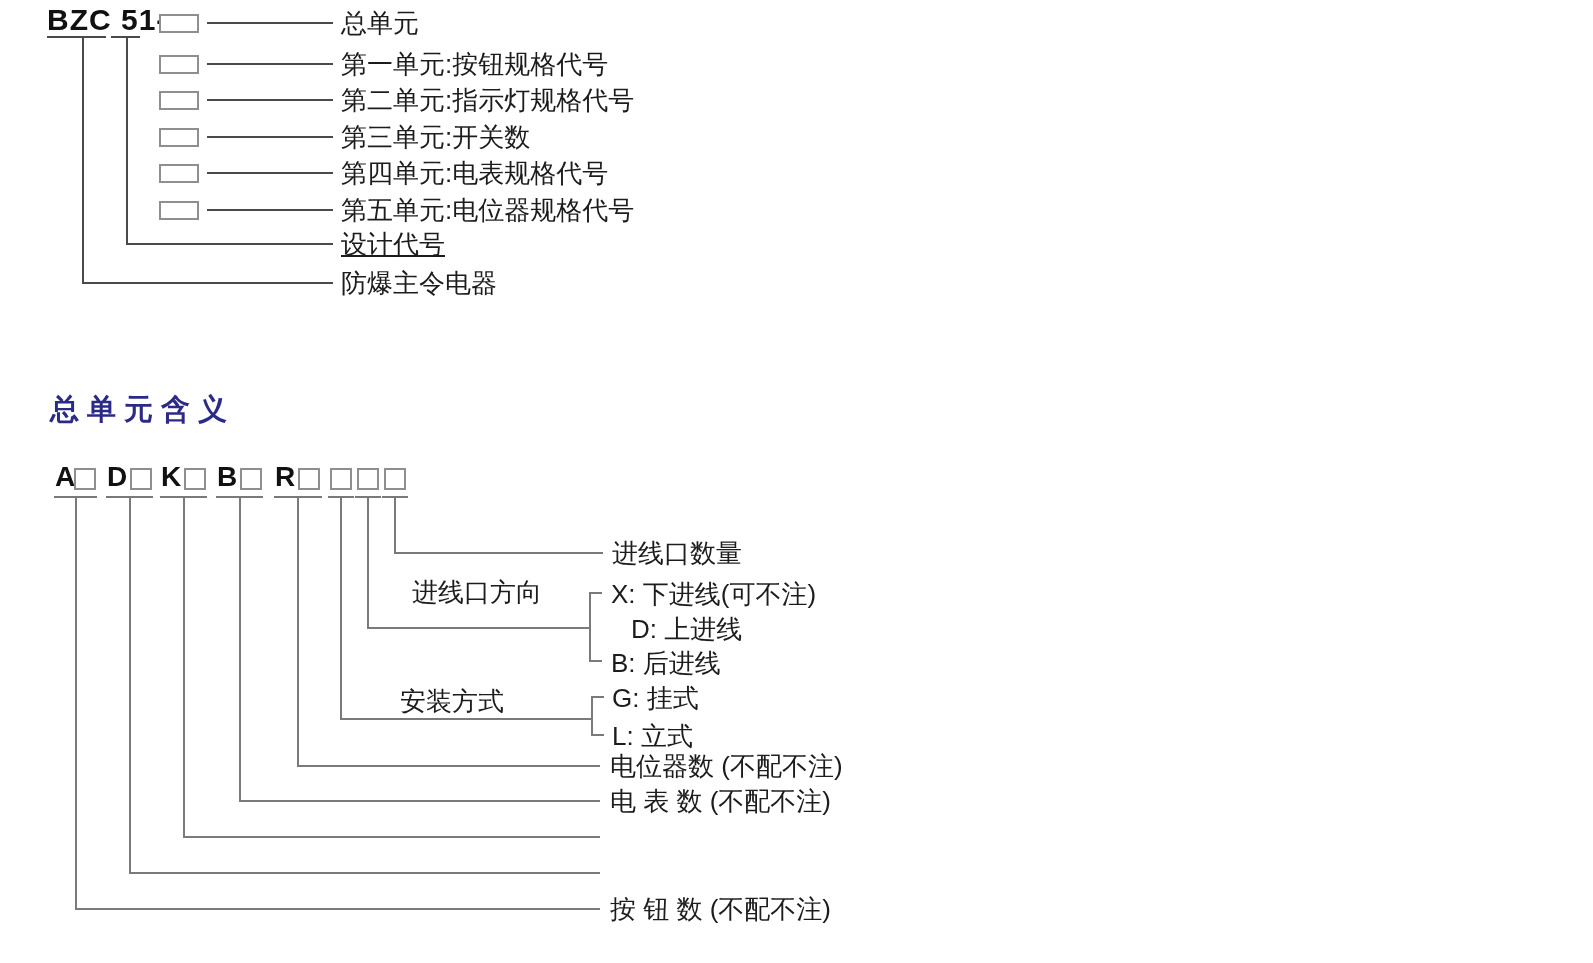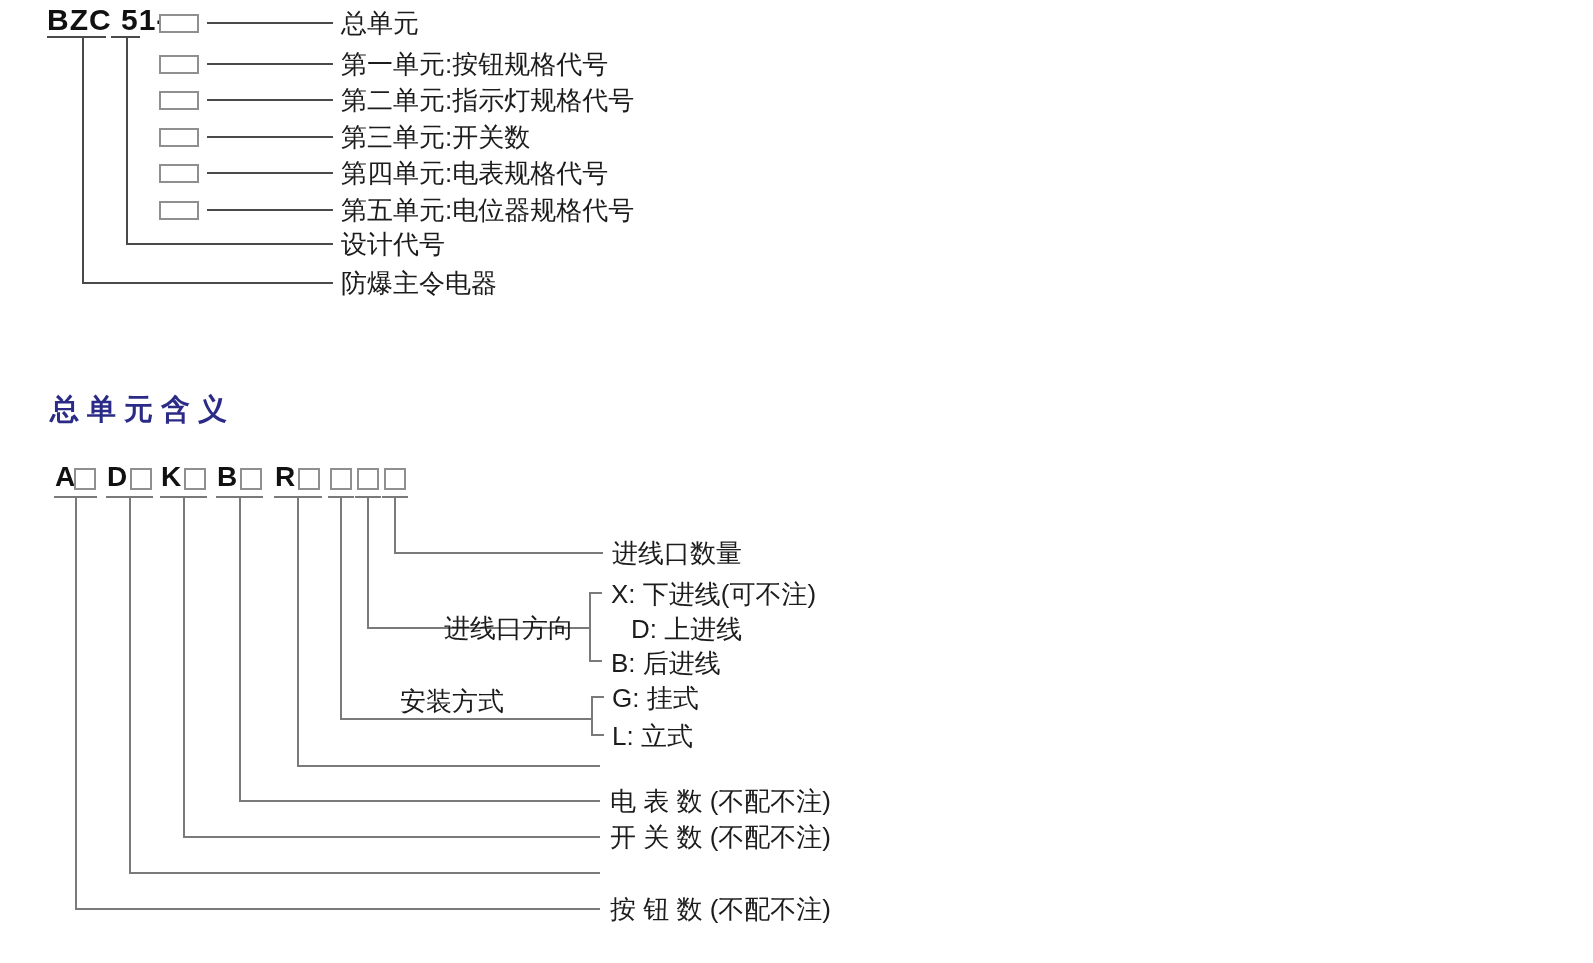--- a/index.html
+++ b/index.html
@@ -43,21 +43,21 @@
 
   <span class="t" style="left:341px; top:7px;">总单元</span>
   <span class="t" style="left:341px; top:84px;">第二单元:指示灯规格代号</span>
   <span class="t" style="left:341px; top:48px;">第一单元:按钮规格代号</span>
   <span class="t" style="left:341px; top:121px;">第三单元:开关数</span>
   <span class="t" style="left:341px; top:194px;">第五单元:电位器规格代号</span>
   <span class="t" style="left:341px; top:157px;">第四单元:电表规格代号</span>
 
   <div class="vl1" style="left:126px; top:38px; height:207px;"></div>
   <div class="hl1" style="left:126px; top:243px; width:207px;"></div>
-  <span class="t" style="left:341px; top:228px;">设计代号</span>
+  <span class="t" style="left:341px; top:228px;text-decoration:underline;">设计代号</span>
 
   <div class="vl1" style="left:82px; top:38px; height:246px;"></div>
   <div class="hl1" style="left:82px; top:282px; width:251px;"></div>
   <span class="t" style="left:341px; top:267px;">防爆主令电器</span>
 
   <span class="t heading" style="left:50px; top:393px;">总单元含义</span>
 
   <span class="t letter" style="left:55px;  top:462px;">A</span>
   <div class="box2" style="left:74px;  top:468px;"></div>
   <span class="t letter" style="left:107px; top:462px;">D</span>
@@ -80,49 +80,49 @@
   <div class="hl2" style="left:328px; top:496px; width:26px;"></div>
   <div class="hl2" style="left:355px; top:496px; width:26px;"></div>
   <div class="hl2" style="left:382px; top:496px; width:26px;"></div>
 
   <div class="vl2" style="left:394px; top:498px; height:56px;"></div>
   <div class="hl2" style="left:394px; top:552px; width:209px;"></div>
   <span class="t" style="left:612px; top:537px;">进线口数量</span>
 
   <div class="vl2" style="left:367px; top:498px; height:129px;"></div>
   <div class="hl2" style="left:367px; top:627px; width:224px;"></div>
-  <span class="t" style="left:412px; top:612px;margin-left:32px;">进线口方向</span>
+  <span class="t" style="left:412px; top:576px;">进线口方向</span>
 
   <div class="vl2" style="left:589px; top:592px; height:70px;"></div>
   <div class="hl2" style="left:589px; top:592px; width:13px;"></div>
   <div class="hl2" style="left:589px; top:660px; width:13px;"></div>
   <span class="t" style="left:611px; top:578px;">X: 下进线(可不注)</span>
   <span class="t" style="left:631px; top:613px;">D: 上进线</span>
   <span class="t" style="left:611px; top:647px;">B: 后进线</span>
 
   <div class="vl2" style="left:340px; top:498px; height:222px;"></div>
   <div class="hl2" style="left:340px; top:718px; width:253px;"></div>
   <span class="t" style="left:400px; top:685px;">安装方式</span>
 
   <div class="vl2" style="left:591px; top:696px; height:40px;"></div>
   <div class="hl2" style="left:591px; top:696px; width:13px;"></div>
   <div class="hl2" style="left:591px; top:734px; width:13px;"></div>
   <span class="t" style="left:612px; top:682px;">G: 挂式</span>
   <span class="t" style="left:612px; top:720px;">L: 立式</span>
 
   <div class="vl2" style="left:297px; top:498px; height:269px;"></div>
   <div class="hl2" style="left:297px; top:765px; width:303px;"></div>
+  <span class="t" style="left:610px; top:750px;">电位器数 (不配不注)</span>
 
   <div class="vl2" style="left:239px; top:498px; height:304px;"></div>
   <div class="hl2" style="left:239px; top:800px; width:361px;"></div>
   <span class="t" style="left:610px; top:785px;">电 表 数 (不配不注)</span>
 
   <div class="vl2" style="left:183px; top:498px; height:340px;"></div>
   <div class="hl2" style="left:183px; top:836px; width:417px;"></div>
-  <span class="t" style="left:610px; top:821px;">开 关 数 (不配不注)</span>
 
   <div class="vl2" style="left:129px; top:498px; height:376px;"></div>
   <div class="hl2" style="left:129px; top:872px; width:471px;"></div>
 
   <div class="vl2" style="left:75px; top:498px; height:412px;"></div>
   <div class="hl2" style="left:75px; top:908px; width:525px;"></div>
   <span class="t" style="left:610px; top:893px;">按 钮 数 (不配不注)</span>
 
 </div>
 

